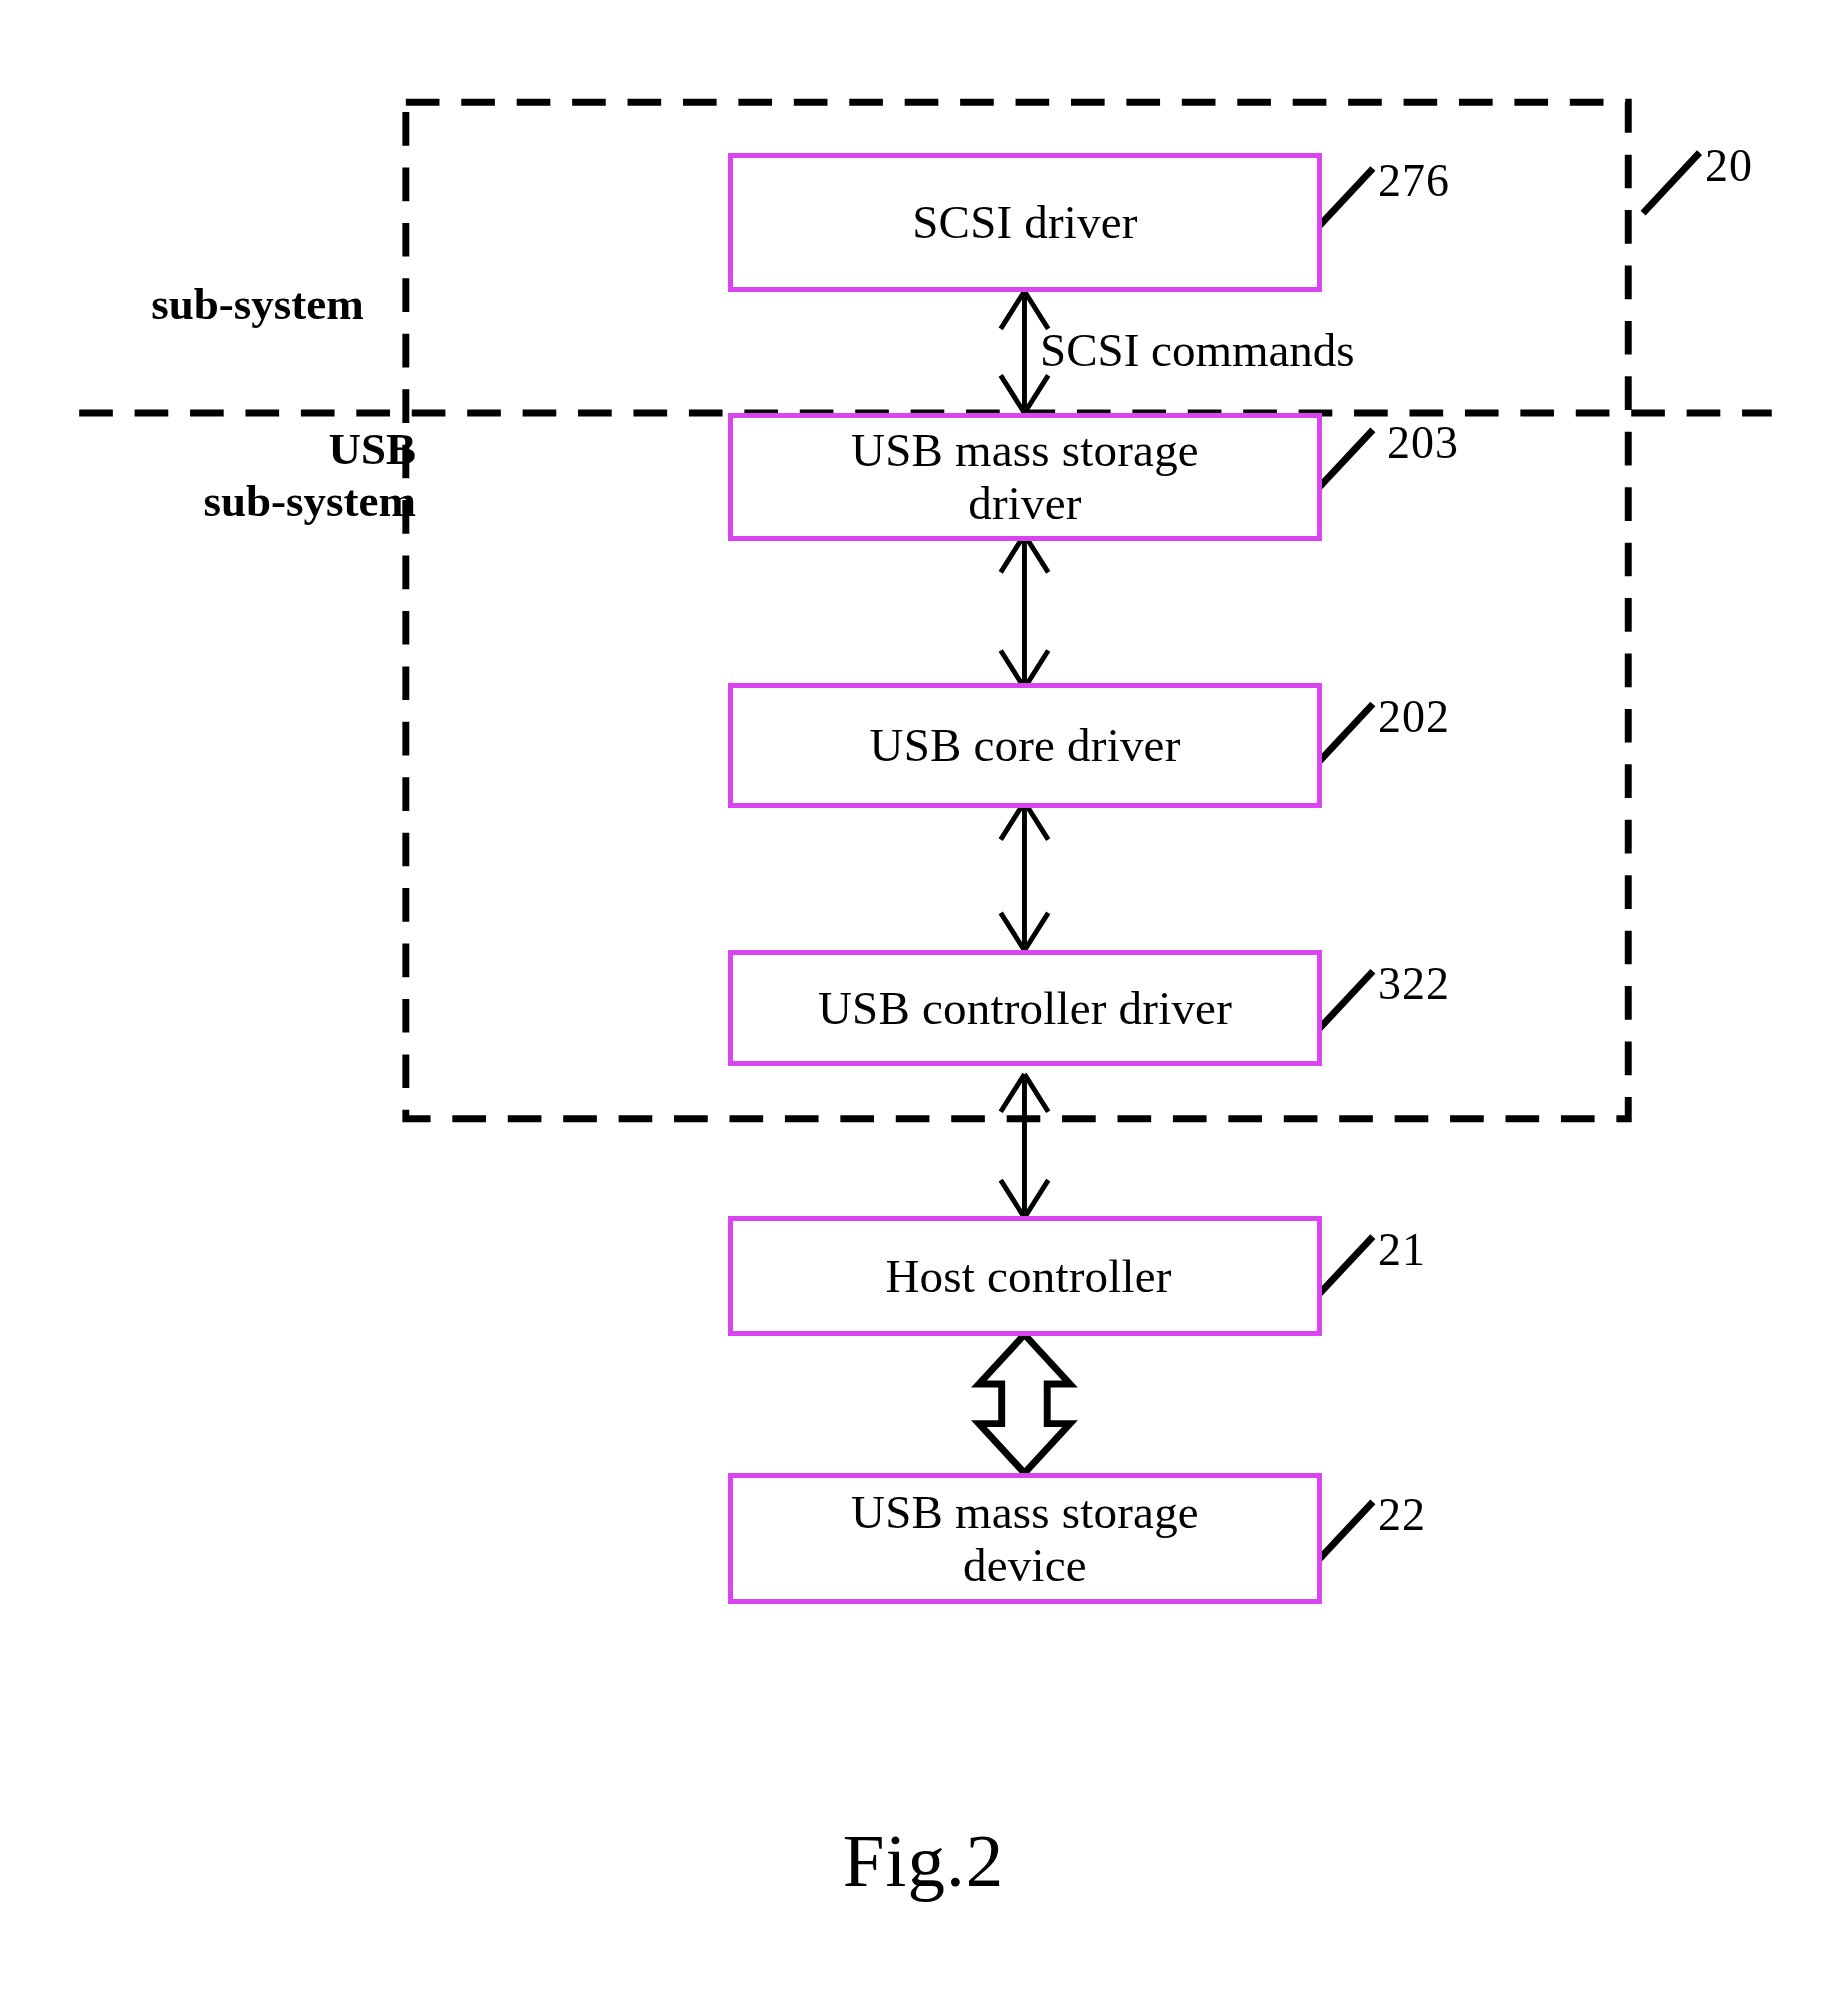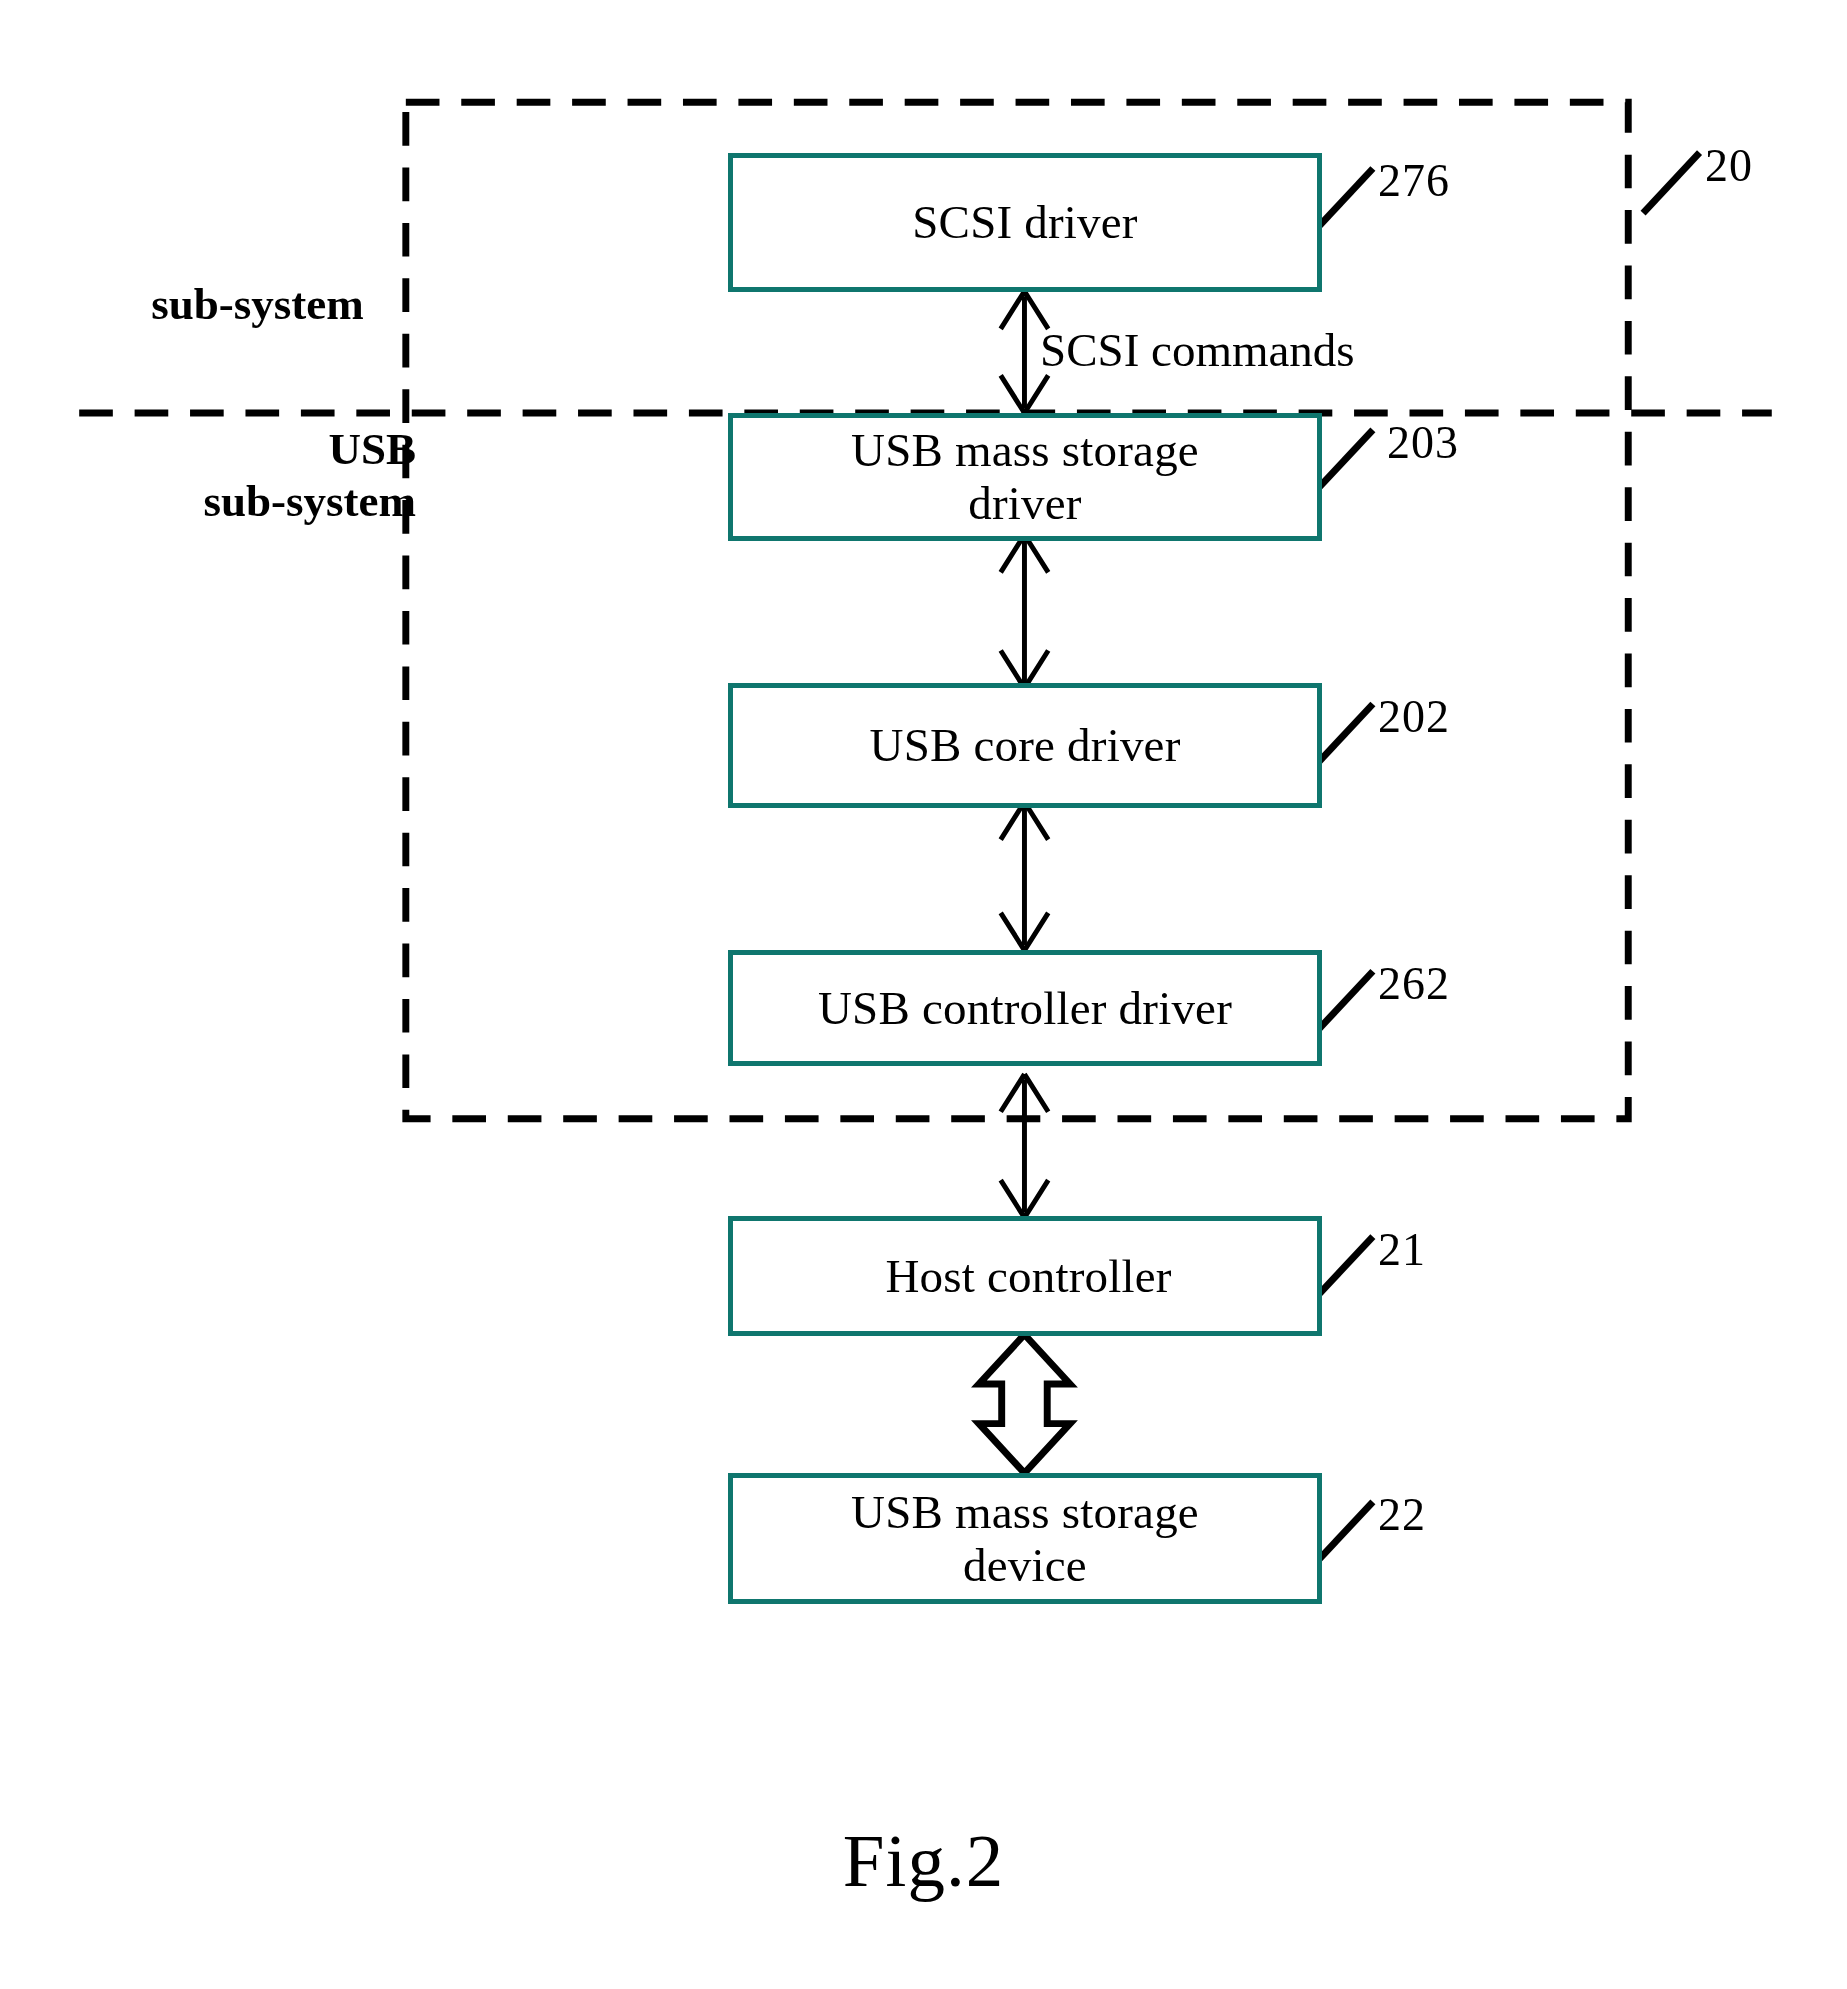--- a/index.html
+++ b/index.html
@@ -24,21 +24,21 @@
     left: 0;
     top: 0;
     width: 1847px;
     height: 1990px;
     pointer-events: none;
   }
   
   .node-box {
     position: absolute;
     box-sizing: border-box;
-    border: 5px solid #0f766e;
+    border: 5px solid #d946ef;
     background: #ffffff;
     display: flex;
     align-items: center;
     justify-content: center;
     text-align: center;
     line-height: 1.12;
     font-size: 47px;
     letter-spacing: 0.2px;
   }
   .node-box .node-label {
@@ -165,21 +165,21 @@
   </div>
 
   <span class="ref-num" style="left:1378px; top:154px;">276</span>
 
   <span class="ref-num" style="left:1705px; top:139px;">20</span>
 
   <span class="ref-num" style="left:1378px; top:416px;margin-left:9px;">203</span>
 
   <span class="ref-num" style="left:1378px; top:690px;">202</span>
 
-  <span class="ref-num" style="left:1378px; top:957px;">262</span>
+  <span class="ref-num" style="left:1378px; top:957px;">322</span>
 
   <span class="ref-num" style="left:1378px; top:1223px;">21</span>
 
   <span class="ref-num" style="left:1378px; top:1488px;">22</span>
 
   <div class="side-label" style="left:99px; top:279px; width:317px;">
     <div>sub-system</div>
   </div>
 
   <div class="side-label" style="left:99px; top:424px; width:317px;text-align:right;">

